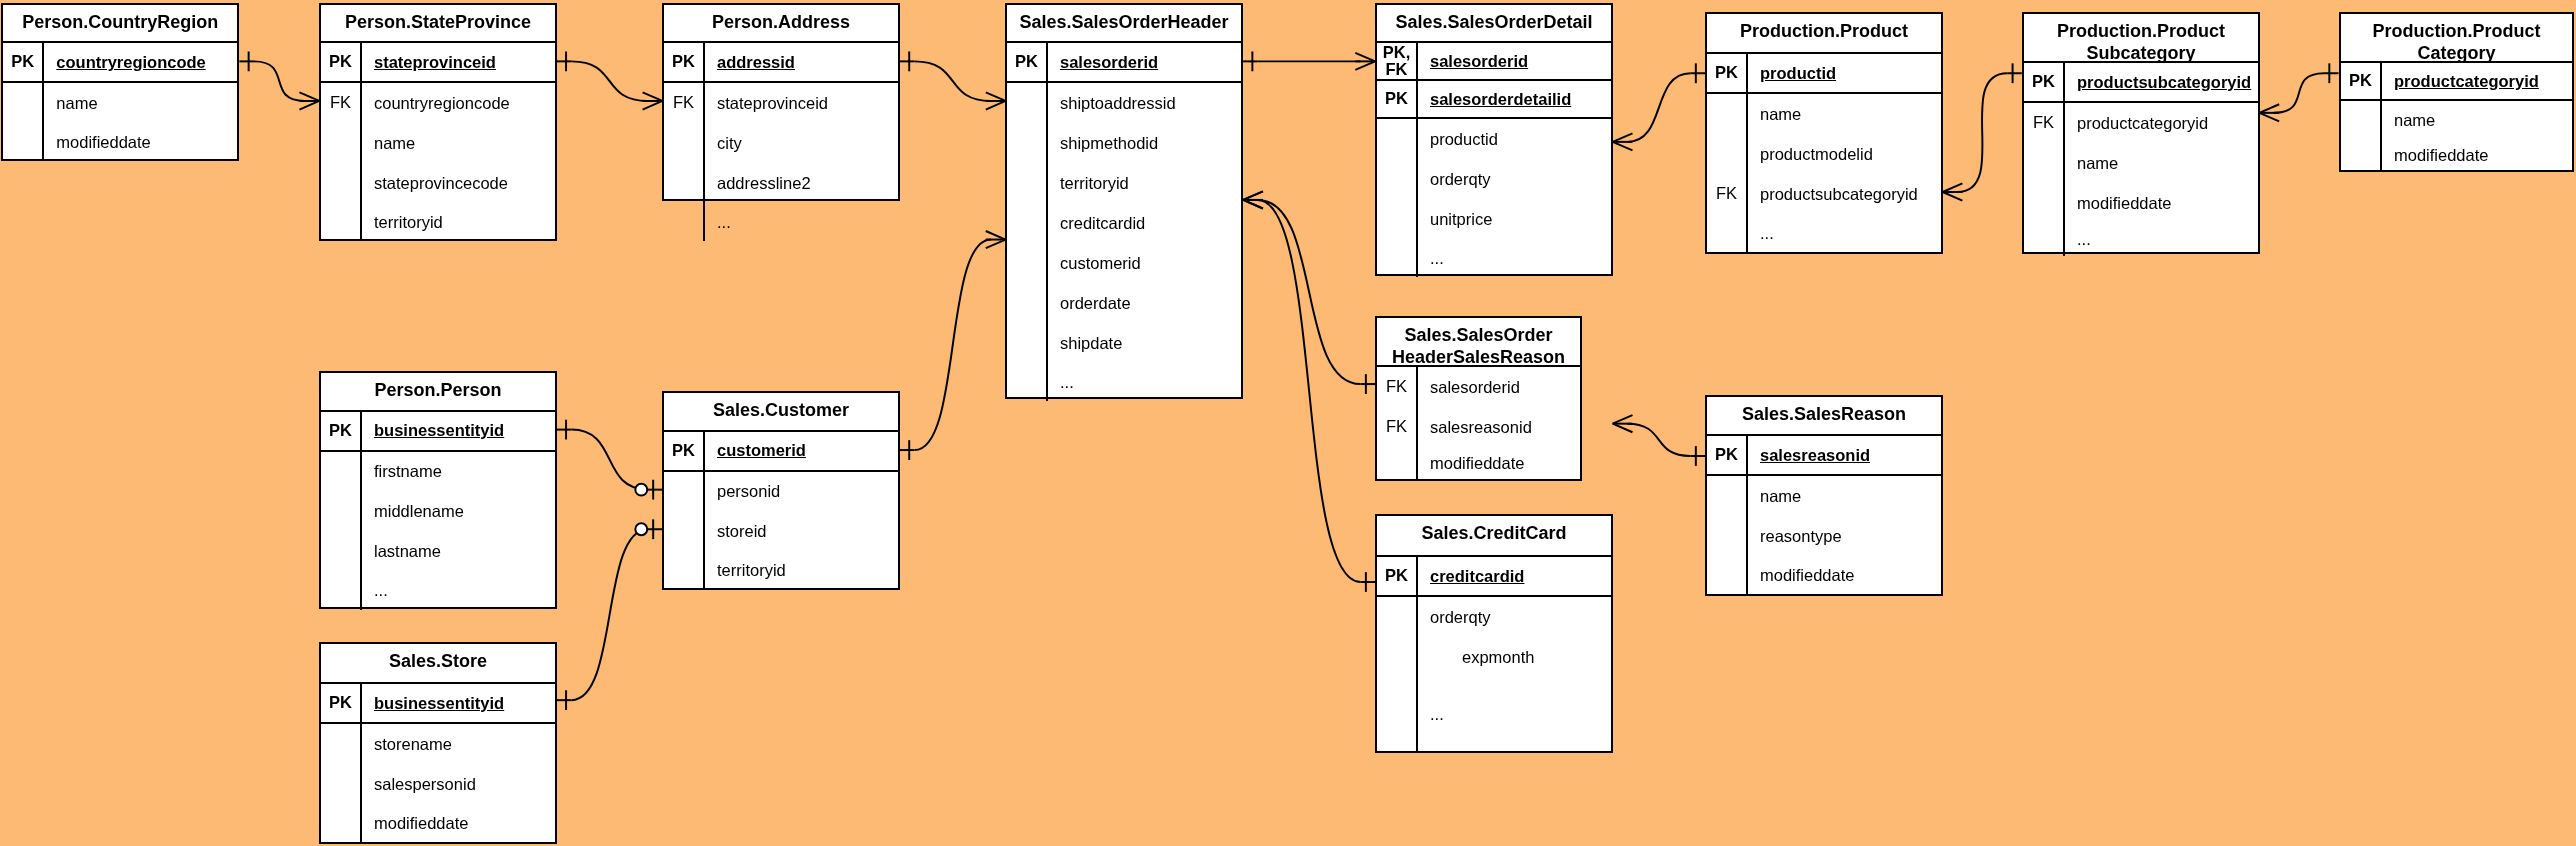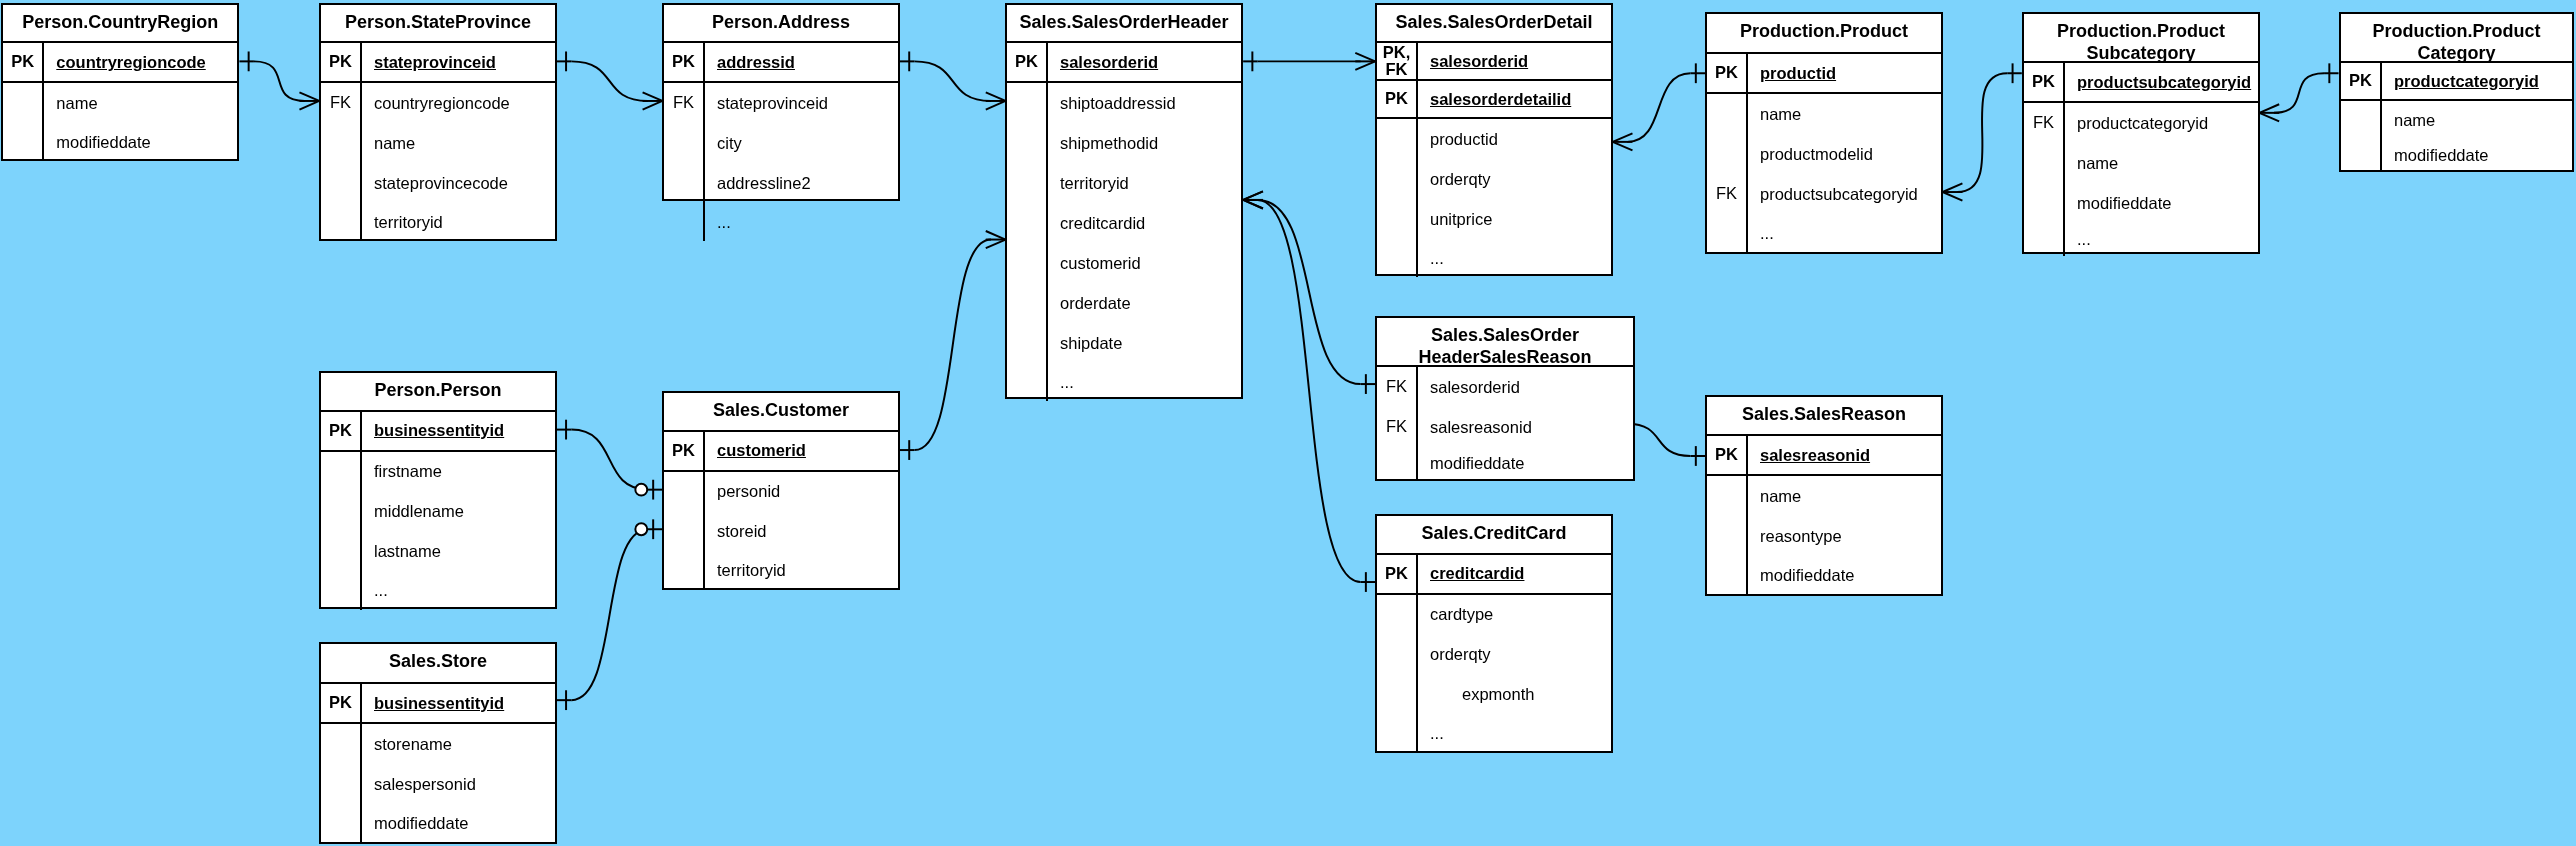--- a/index.html
+++ b/index.html
@@ -4,21 +4,21 @@
 <style>
   html, body {
     margin: 0;
     padding: 0;
     background: #ffffff;
   }
   #canvas {
     position: relative;
     width: 2576px;
     height: 846px;
-    background: #7dd3fc;
+    background: #fdba74;
     font-family: "Liberation Sans", sans-serif;
     overflow: hidden;
   }
   #wires {
     position: absolute;
     left: 0; top: 0;
     width: 2576px;
     height: 846px;
     pointer-events: none;
   }
@@ -486,21 +486,21 @@
         <div class="attr-row" style="height: 40px; flex: 0 0 40px;">
           <div class="attr-key"></div>
           <div class="attr-name">salespersonid</div>
         </div>
         <div class="attr-row" style="height: 38px; flex: 1 1 auto;">
           <div class="attr-key"></div>
           <div class="attr-name">modifieddate</div>
         </div>
       </div>
     </div>
-    <div class="entity" style="left: 1375px; top: 316px; width: 260px; height: 165px;">
+    <div class="entity" style="left: 1375px; top: 316px; width: 207px; height: 165px;">
       <div class="entity-title" style="height: 49px;">Sales.SalesOrder
 HeaderSalesReason</div>
       <div class="attr-rows">
         <div class="attr-row" style="height: 40px; flex: 0 0 40px;">
           <div class="attr-key">FK</div>
           <div class="attr-name">salesorderid</div>
         </div>
         <div class="attr-row" style="height: 40px; flex: 0 0 40px;">
           <div class="attr-key">FK</div>
           <div class="attr-name">salesreasonid</div>
@@ -531,24 +531,20 @@
           <div class="attr-name">modifieddate</div>
         </div>
       </div>
     </div>
     <div class="entity" style="left: 1375px; top: 514px; width: 238px; height: 239px;">
       <div class="entity-title" style="height: 41px;">Sales.CreditCard</div>
       <div class="attr-rows">
         <div class="attr-row keyrow" style="height: 40px; flex: 0 0 40px;">
           <div class="attr-key bold">PK</div>
           <div class="attr-name pk">creditcardid</div>
-        </div>
-        <div class="attr-row" style="height: 40px; flex: 0 0 40px;">
-          <div class="attr-key"></div>
-          <div class="attr-name">cardtype</div>
         </div>
         <div class="attr-row" style="height: 40px; flex: 0 0 40px;">
           <div class="attr-key"></div>
           <div class="attr-name">orderqty</div>
         </div>
         <div class="attr-row" style="height: 40px; flex: 0 0 40px; gap: 32px;">
           <div class="attr-key"></div>
           <div class="attr-name">expmonth</div>
         </div>
         <div class="attr-row" style="height: 38px; flex: 1 1 auto;">

